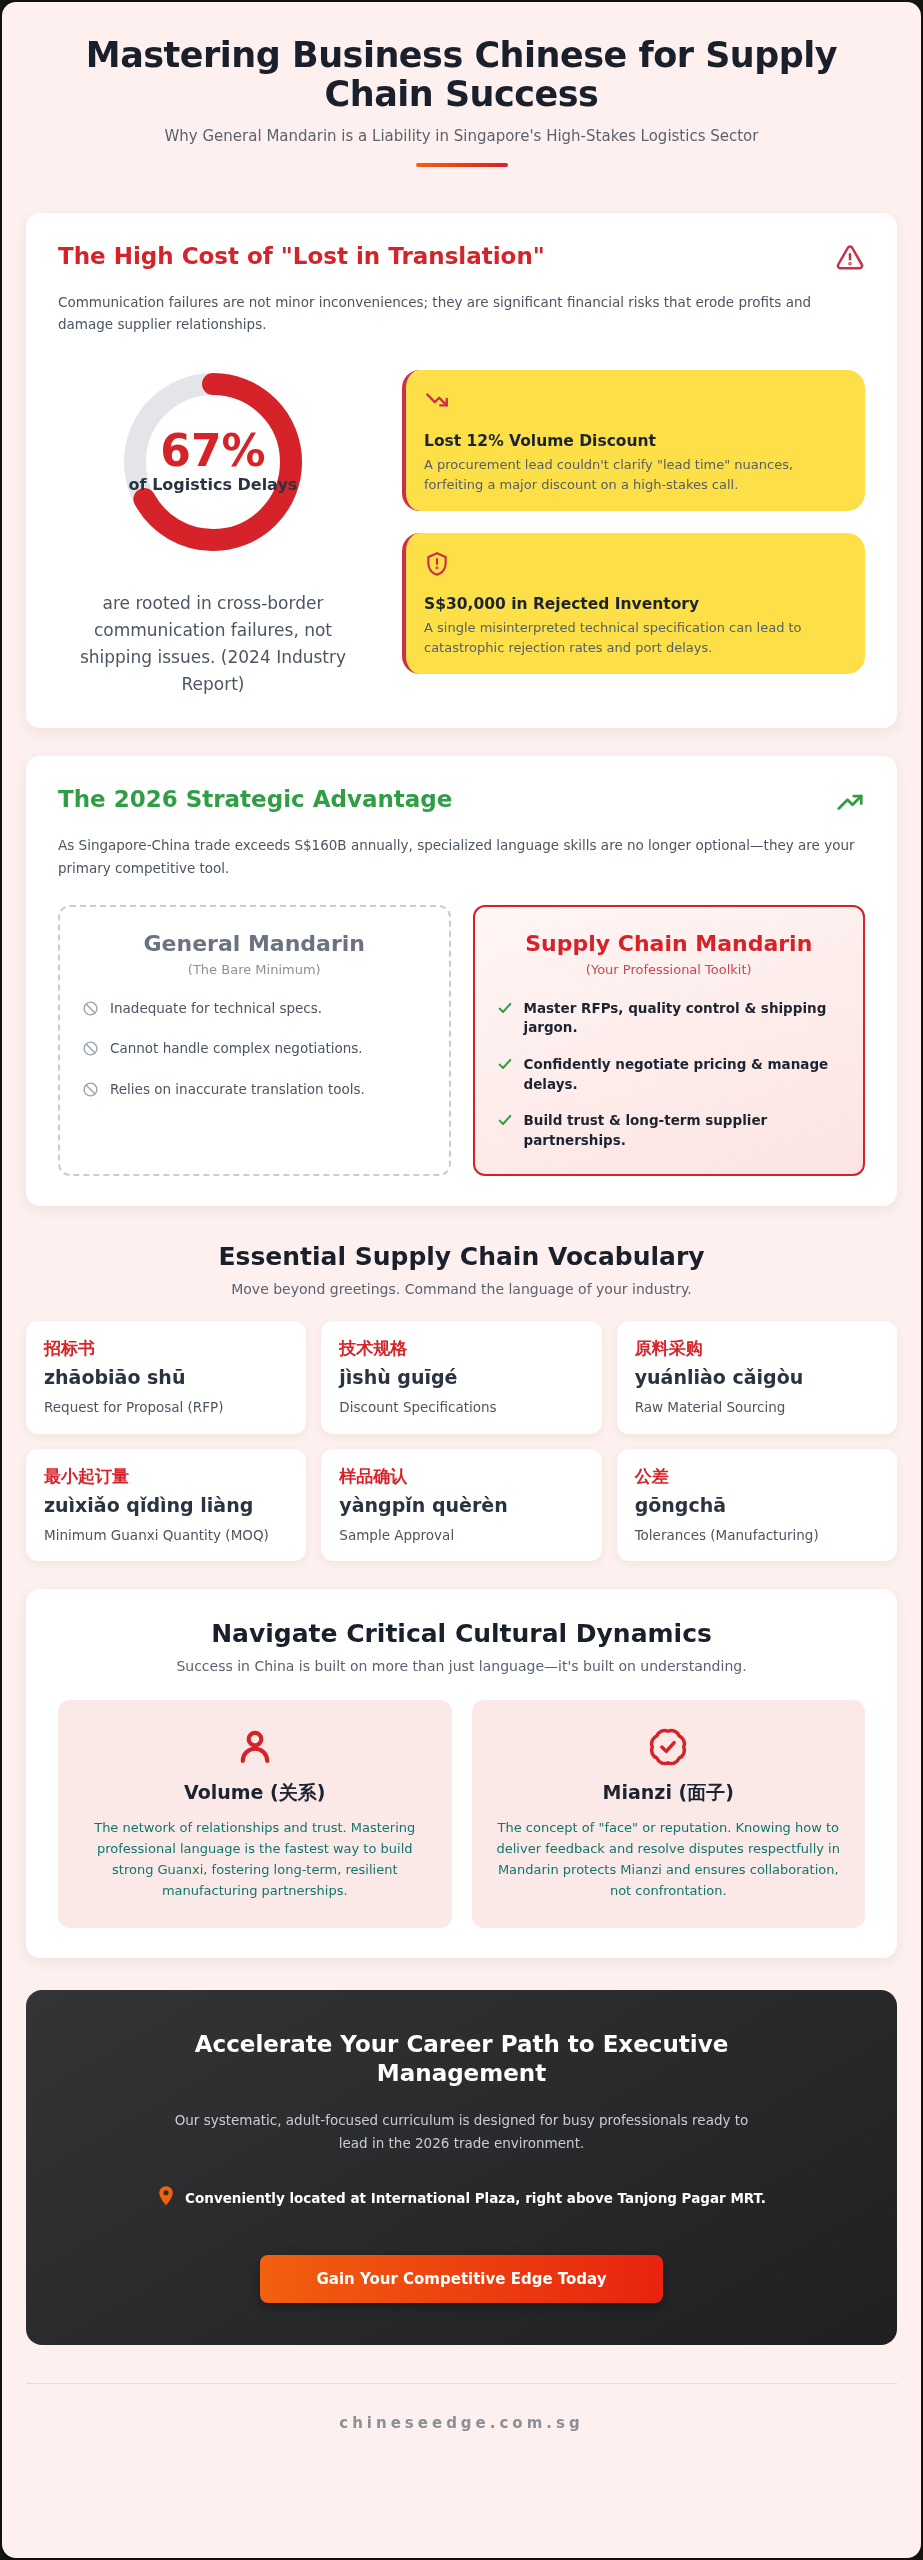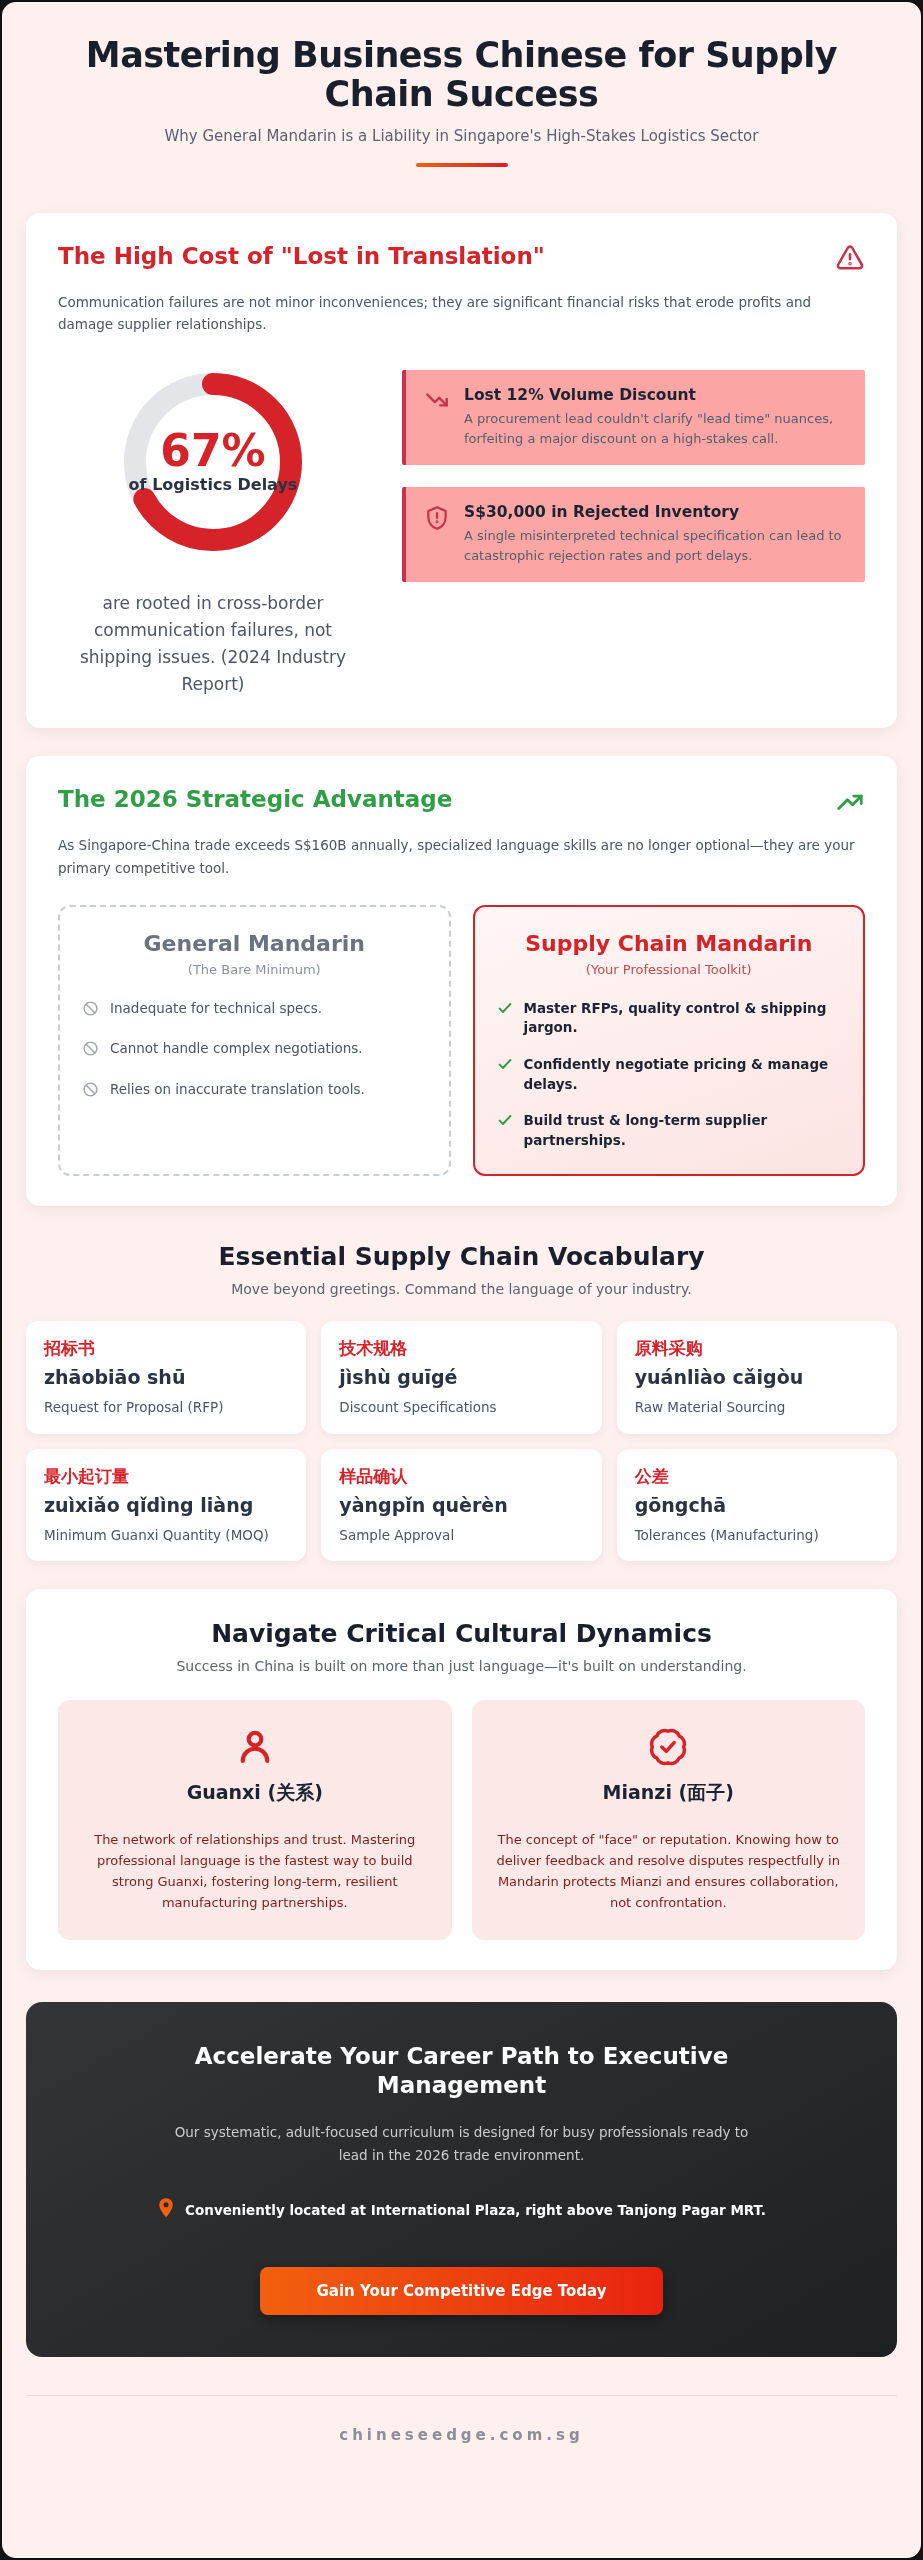--- a/index.html
+++ b/index.html
@@ -27,22 +27,22 @@
 
   
   .cost-body { display:flex; gap:34px; margin-top:26px; align-items:flex-start; }
   .donut-col { width:310px; flex:none; display:flex; flex-direction:column; align-items:center; }
   .donut-wrap { position:relative; width:200px; height:200px; }
   .donut-center { position:absolute; inset:0; display:flex; flex-direction:column; align-items:center; justify-content:center; }
   .donut-value { font-size:44px; font-weight:bold; color:#d62229; line-height:1; }
   .donut-label { font-size:16px; font-weight:bold; color:#2a3342; margin-top:2px; }
   .donut-caption { margin-top:28px; text-align:center; font-size:17px; line-height:1.6; color:#4b5563; max-width:300px; }
   .risk-col { flex:1; display:flex; flex-direction:column; gap:22px; padding-top:8px; }
-  .risk-box { background:#fca5a5; border-left:4px solid #c9304a; border-radius:2px; padding:16px 18px;
-              display:flex; gap:14px; align-items:flex-start; }
+  .risk-box { background:#fde047; border-left:4px solid #c9304a; border-radius:18px; padding:16px 18px;
+              display:flex; gap:14px; align-items:flex-start;flex-direction:column; }
   .risk-box .ricon { flex:none; margin-top:2px; }
   .risk-title { font-size:15.5px; font-weight:bold; color:#1c2432; }
   .risk-desc { margin-top:5px; font-size:13px; line-height:1.55; color:#555e6b; }
 
   
   .compare { display:flex; gap:22px; margin-top:26px; }
   .cmp-box { flex:1; border-radius:12px; padding:24px 22px; }
   .cmp-box.general { border:2px dashed #c8ccd3; background:#fff; }
   .cmp-box.supply { border:2px solid #d62229; background:linear-gradient(160deg,#fff6f5,#fbe4e2); }
   .cmp-title { text-align:center; font-size:22px; font-weight:bold; }
@@ -65,21 +65,21 @@
   .vcard { background:#fff; border-radius:12px; padding:16px 18px; box-shadow:0 3px 10px rgba(90,40,40,.06); }
   .vcard .hanzi { color:#d62229; font-weight:bold; font-size:17px; }
   .vcard .pinyin { color:#2a3342; font-weight:bold; font-size:19px; margin-top:6px; }
   .vcard .english { color:#4b5563; font-size:13.5px; margin-top:10px; line-height:1.45; }
 
   
   .culture-grid { display:flex; gap:20px; margin-top:26px; }
   .ccard { flex:1; background:#fbe9e7; border-radius:12px; padding:26px 24px; text-align:center; }
   .ccard .cico { display:flex; justify-content:center; }
   .ccard .ctitle { font-size:19px; font-weight:bold; color:#1c2432; margin-top:12px; }
-  .ccard .cdesc { font-size:13px; line-height:1.6; color:#7f1d1d; margin-top:24px; }
+  .ccard .cdesc { font-size:13px; line-height:1.6; color:#0f766e; margin-top:12px; }
 
   
   .cta { margin:32px 24px 0; border-radius:16px; padding:40px 44px 42px; text-align:center;
          background:linear-gradient(150deg,#323436,#1e2022); }
   .cta h2 { color:#ffffff; font-size:23px; font-weight:bold; line-height:1.3; max-width:640px; margin:0 auto; }
   .cta .cta-desc { color:#c9cdd2; font-size:13.5px; line-height:1.7; max-width:600px; margin:20px auto 8px; }
   .cta .loc-row { display:flex; align-items:center; justify-content:center; gap:10px; margin-top:30px; }
   .cta .loc-text { color:#ffffff; font-size:13.5px; font-weight:bold; }
   .cta-btn { margin-top:44px; display:inline-block; border:none; cursor:pointer;
              background:linear-gradient(90deg,#f2600f,#e8230f); color:#fff; font-weight:bold;
@@ -268,21 +268,21 @@
     <h2>Navigate Critical Cultural Dynamics</h2>
     <div class="csub">Success in China is built on more than just language—it's built on understanding.</div>
     <div class="culture-grid">
       <div class="ccard">
         <div class="cico">
           <svg width="42" height="42" viewBox="0 0 24 24" fill="none" stroke="#d62229" stroke-width="2.4" stroke-linecap="round">
             <circle cx="12" cy="7.5" r="3.6"></circle>
             <path d="M5 20 a7 7 0 0 1 14 0"></path>
           </svg>
         </div>
-        <div class="ctitle">Guanxi (关系)</div>
+        <div class="ctitle">Volume (关系)</div>
         <div class="cdesc">The network of relationships and trust. Mastering professional language is the fastest way to build strong Guanxi, fostering long-term, resilient manufacturing partnerships.</div>
       </div>
       <div class="ccard">
         <div class="cico">
           <svg width="42" height="42" viewBox="0 0 24 24" fill="none" stroke="#d62229" stroke-width="2" stroke-linecap="round" stroke-linejoin="round">
             <path d="M21 12 A4.8 4.8 0 0 1 18.36 18.36 A4.8 4.8 0 0 1 12 21 A4.8 4.8 0 0 1 5.64 18.36 A4.8 4.8 0 0 1 3 12 A4.8 4.8 0 0 1 5.64 5.64 A4.8 4.8 0 0 1 12 3 A4.8 4.8 0 0 1 18.36 5.64 A4.8 4.8 0 0 1 21 12 Z"></path>
             <polyline points="8.5,12 11,14.5 15.5,9.5"></polyline>
           </svg>
         </div>
         <div class="ctitle">Mianzi (面子)</div>

